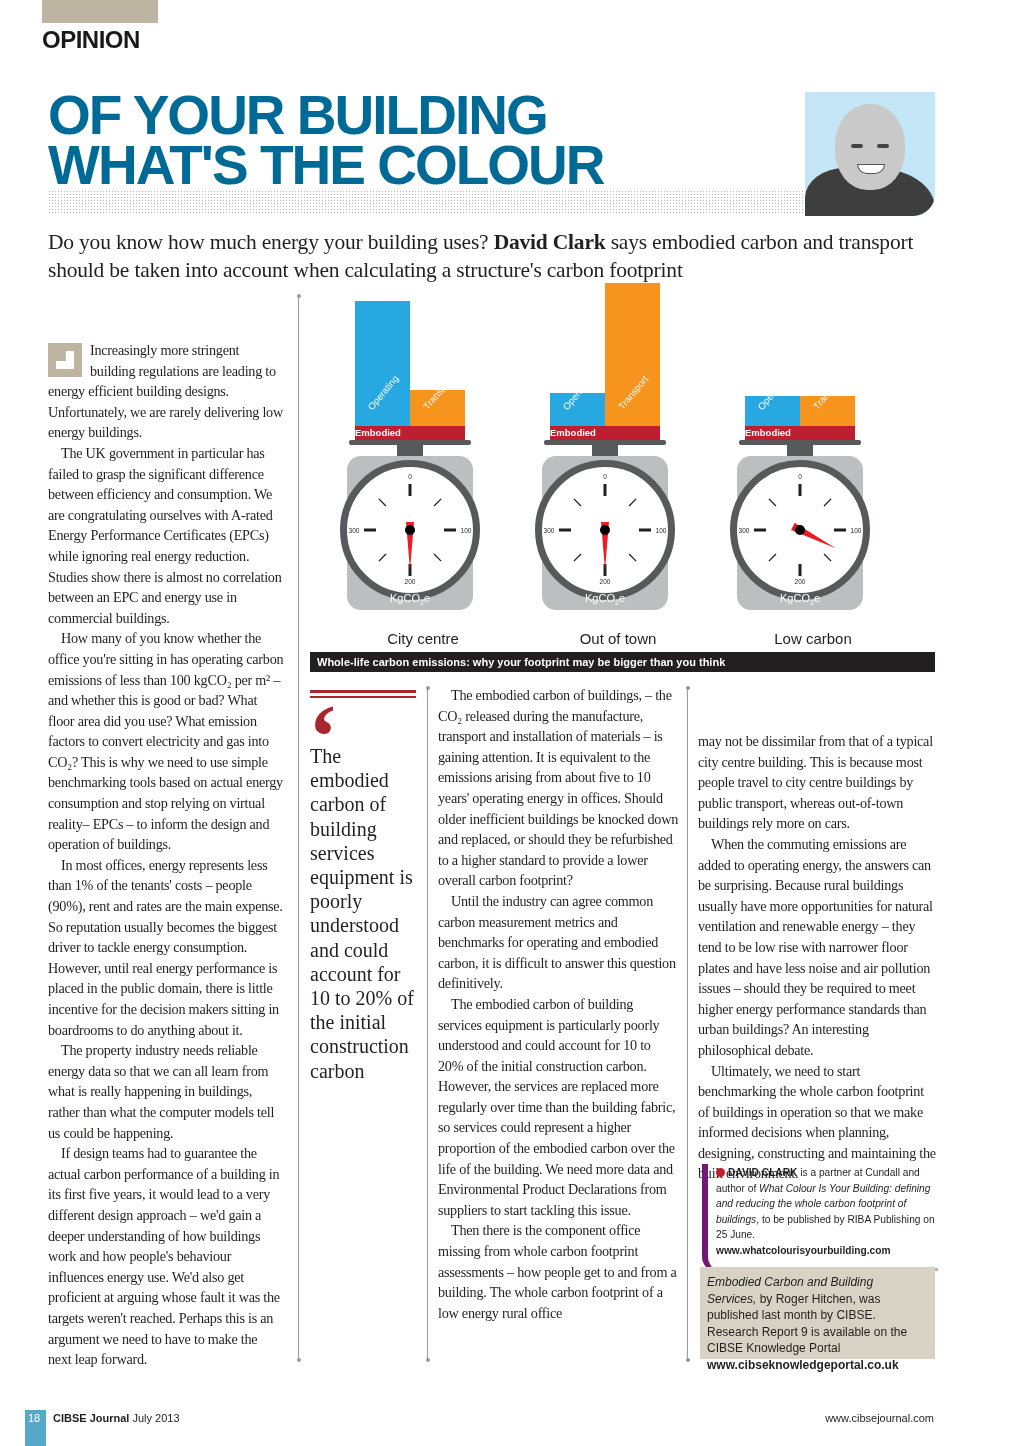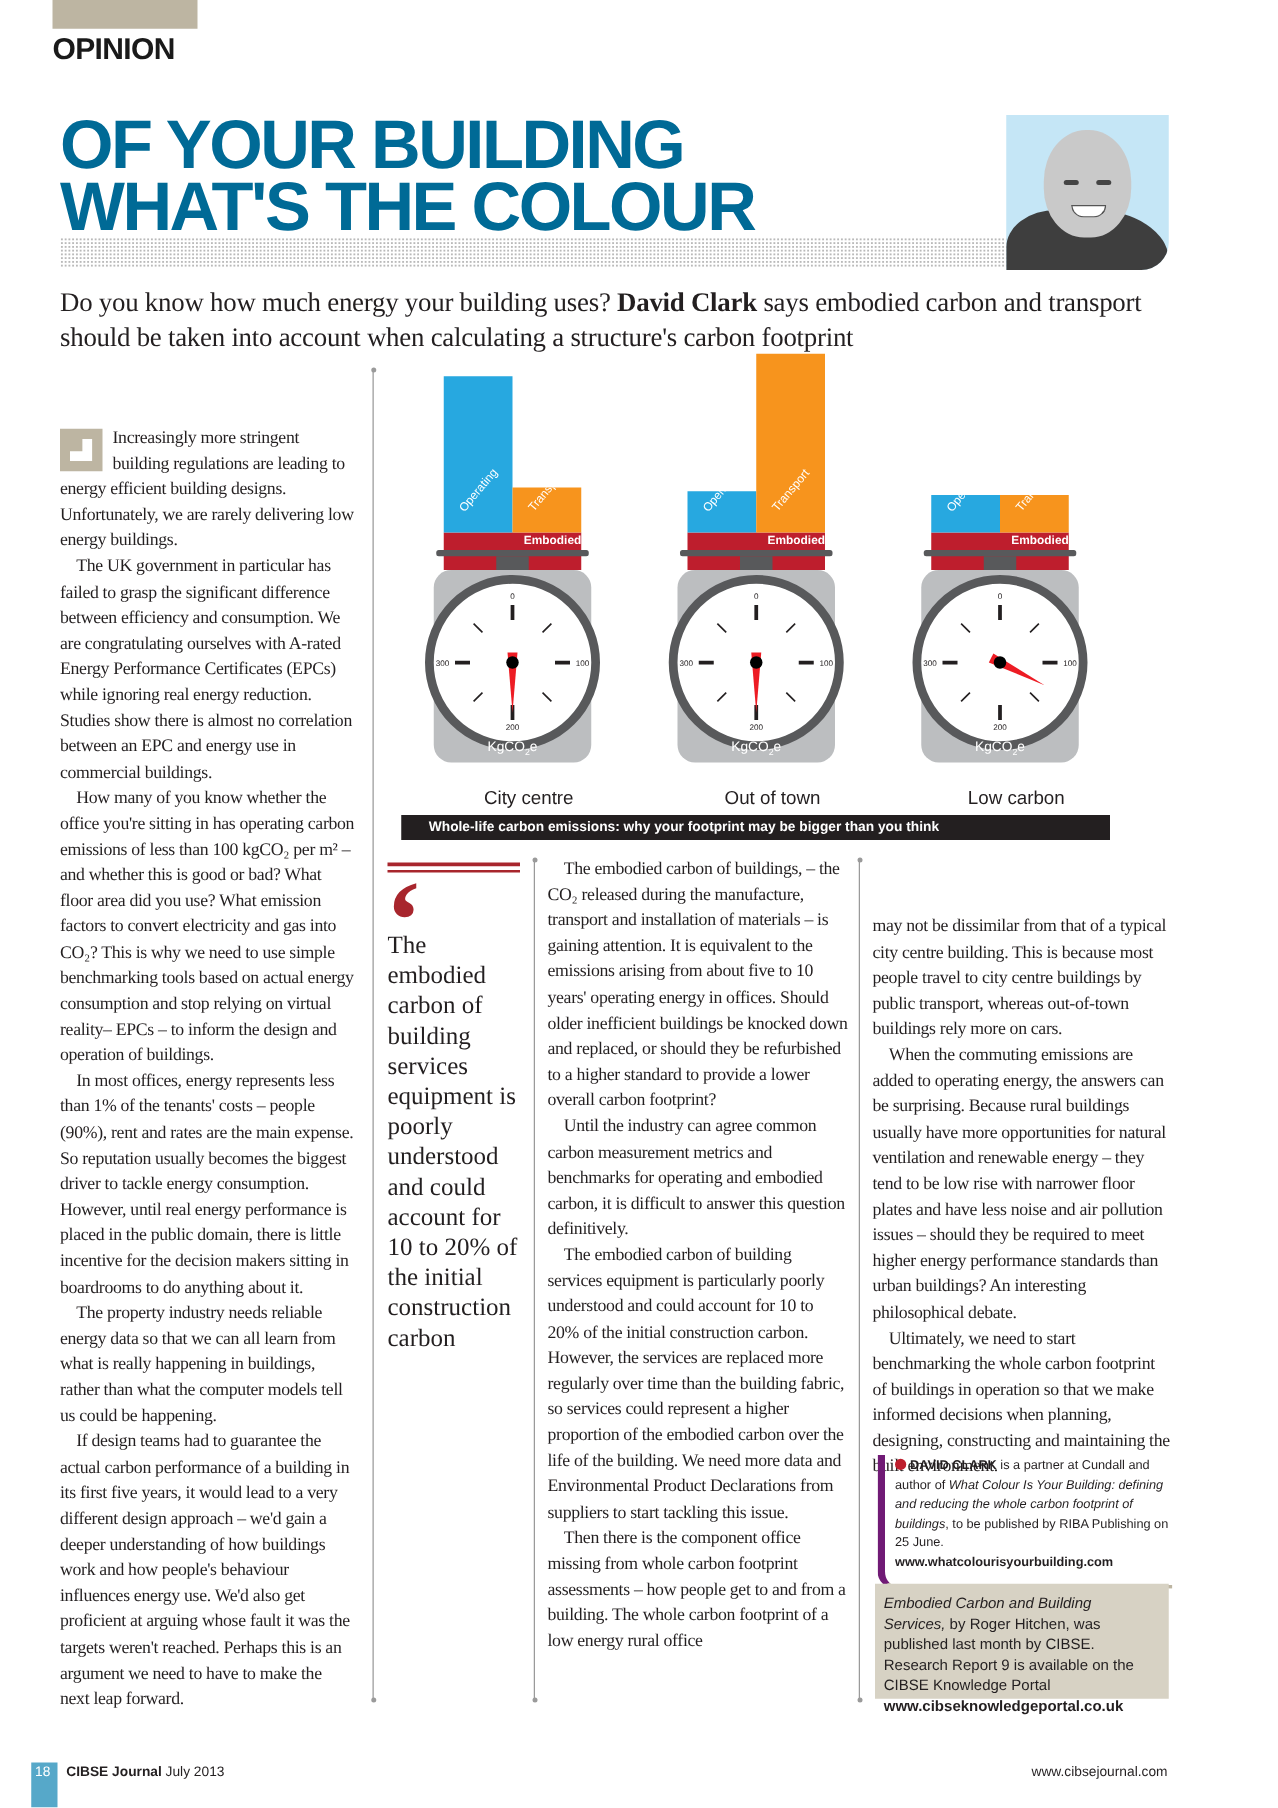--- a/index.html
+++ b/index.html
@@ -36,30 +36,30 @@
   .vrule:before { content: ""; position: absolute; left: -1.5px; top: -2px; width: 4px; height: 4px; border-radius: 2px; background: #9a9a9a; }
   .vrule:after { content: ""; position: absolute; left: -1.5px; bottom: -2px; width: 4px; height: 4px; border-radius: 2px; background: #9a9a9a; }
 
   
   .chart { position: absolute; left: 310px; top: 288px; width: 625px; height: 380px; }
   .scale { position: absolute; top: 0; width: 192px; height: 340px; }
   .bar { position: absolute; overflow: hidden; }
   .bar.op { background: #27a8e0; }
   .bar.tr { background: #f7941d; }
   .bar span { position: absolute; left: 50%; bottom: 28px; transform: translateX(-50%) rotate(-50deg); color: #fff; font-family: "Liberation Sans", sans-serif; font-size: 9.5px; white-space: nowrap; }
-  .emb { position: absolute; height: 30px; background: #be1e2d; color: #fff; font-family: "Liberation Sans", sans-serif; font-weight: 700; font-size: 9.5px; text-align: right; line-height: 14px; }
+  .emb { position: absolute; height: 14px; background: #be1e2d; color: #fff; font-family: "Liberation Sans", sans-serif; font-weight: 700; font-size: 9.5px; text-align: left; line-height: 14px; }
   .tray { position: absolute; height: 5px; background: #58595b; border-radius: 2px; }
   .stem { position: absolute; width: 26px; height: 12px; background: #58595b; }
   .base { position: absolute; background: #bcbec0; border-radius: 14px 14px 14px 14px; }
   .dial { position: absolute; width: 140px; height: 140px; border-radius: 50%; background: #fff; border: 7px solid #58595b; }
   .kg { position: absolute; width: 100px; text-align: center; color: #fff; font-family: "Liberation Sans", sans-serif; font-size: 11px; }
   .kg sub { font-size: 7px; }
   .cap { position: absolute; top: 342px; width: 192px; text-align: center; font-family: "Liberation Sans", sans-serif; font-size: 15px; color: #231f20; }
 
-  .chart-caption { position: absolute; left: 321px; top: 652px; width: 567px; height: 20px; background: #231f20; color: #fff; font-family: "Liberation Sans", sans-serif; font-weight: 700; font-size: 11px; line-height: 20px; padding-left: 22px; }
+  .chart-caption { position: absolute; left: 310px; top: 652px; width: 625px; height: 20px; background: #231f20; color: #fff; font-family: "Liberation Sans", sans-serif; font-weight: 700; font-size: 11px; line-height: 20px; padding-left: 7px; }
 
   
   .pq-rule { position: absolute; left: 310px; width: 106px; height: 3px; background: #a8262d; }
   .pq-mark { position: absolute; left: 308px; top: 692px; font-family: "Liberation Serif", serif; font-size: 90px; line-height: 90px; color: #a8262d; font-weight: 700; }
   .pq-text { position: absolute; left: 310px; top: 744px; width: 110px; font-size: 20px; line-height: 24.2px; color: #231f20; }
 
   .bio { position: absolute; left: 702px; top: 1164px; width: 236px; padding: 1px 0 10px 8px; font-family: "Liberation Sans", sans-serif; font-size: 10.2px; line-height: 15.5px; color: #231f20; border-left: 6px solid #701a75; border-bottom: 3px solid #bdb5a2; border-bottom-left-radius: 14px; }
   .bio .dot { display: inline-block; width: 9px; height: 9px; border-radius: 50%; background: #be1e2d; margin-right: 3px; vertical-align: -1px; }
   .bio b { font-weight: 700; }
   .bio i { font-style: italic; }

